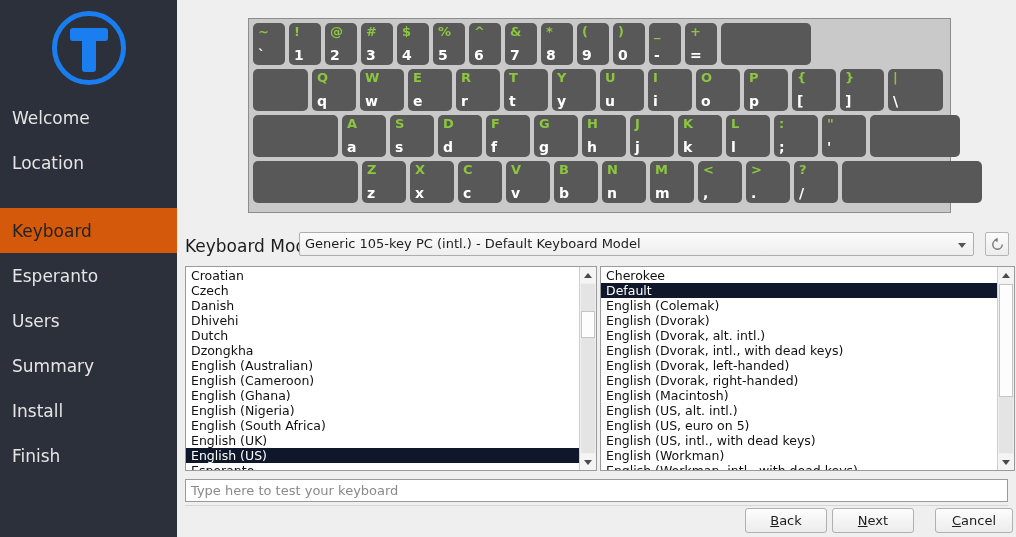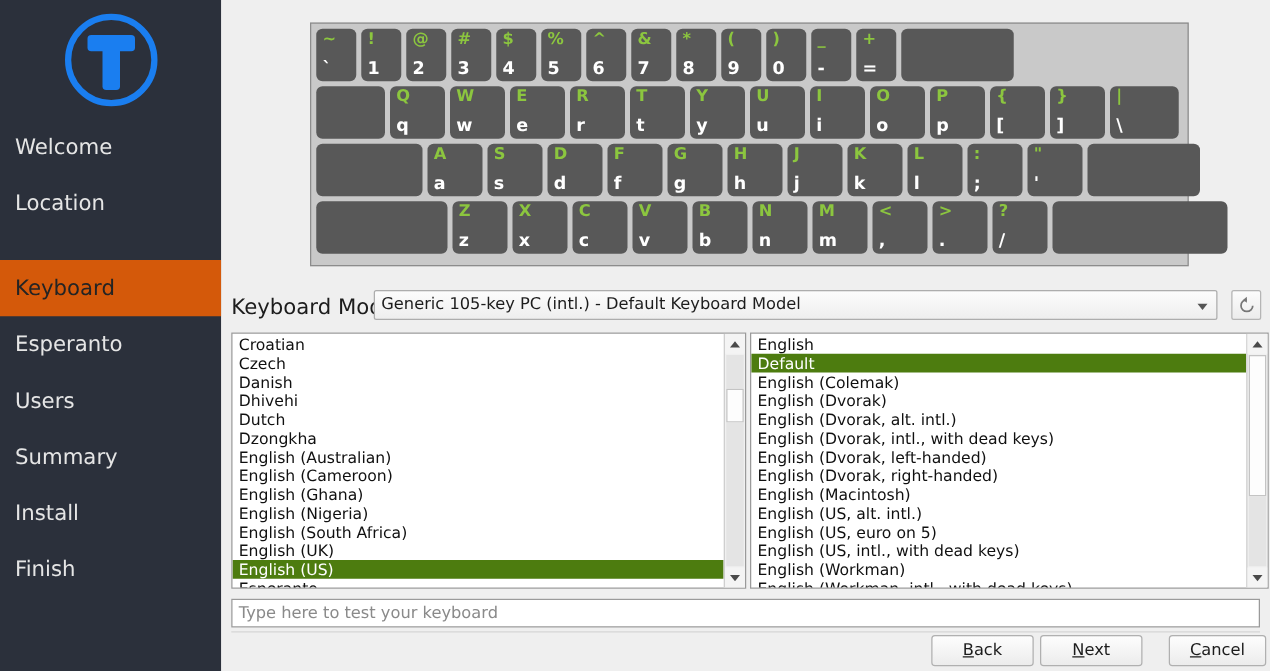--- a/index.html
+++ b/index.html
@@ -154,21 +154,21 @@
   }
   .list-item {
     height: 15px; line-height: 15px;
     font-size: 12.5px;
     padding-left: 5px;
     color: #101010;
     white-space: nowrap;
     user-select: none;
   }
   .list-item.selected {
-    background: #4d7c0f;
+    background: #0f172a;
     color: #ffffff;
   }
   
   .vscroll {
     position: absolute; right: 0; top: 0;
     width: 17px; height: 100%;
     background: #f0f0f0;
     border-left: 1px solid #cfcfcf;
     box-sizing: border-box;
   }
@@ -524,21 +524,21 @@
       <div class="sb-thumb" style="top:44px;height:27px;"></div>
       <div class="sb-track-dim" style="top:71px;bottom:17px;"></div>
       <div class="sb-btn down">
         <span class="sb-down-tri"></span>
       </div>
     </div>
   </div>
 
   <div id="list-right" class="listbox">
     <div class="list-inner" id="variant-items">
-        <div class="list-item">English</div>
+        <div class="list-item">Cherokee</div>
         <div class="list-item selected">Default</div>
         <div class="list-item">English (Colemak)</div>
         <div class="list-item">English (Dvorak)</div>
         <div class="list-item">English (Dvorak, alt. intl.)</div>
         <div class="list-item">English (Dvorak, intl., with dead keys)</div>
         <div class="list-item">English (Dvorak, left-handed)</div>
         <div class="list-item">English (Dvorak, right-handed)</div>
         <div class="list-item">English (Macintosh)</div>
         <div class="list-item">English (US, alt. intl.)</div>
         <div class="list-item">English (US, euro on 5)</div>

